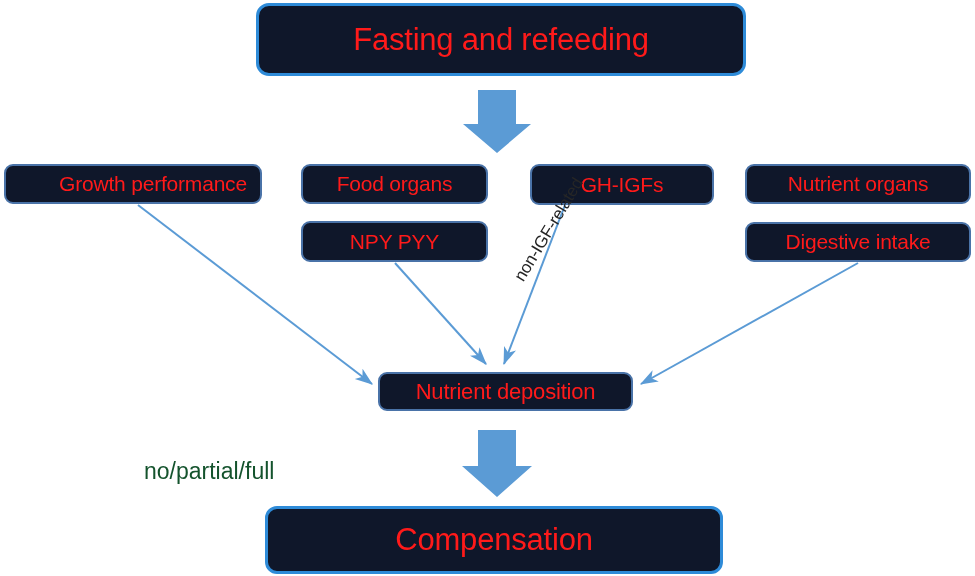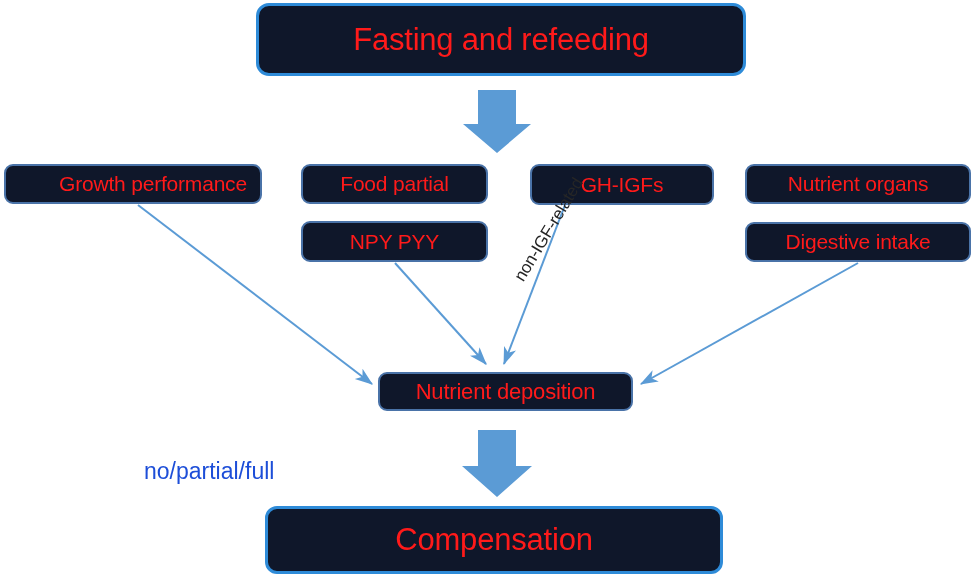--- a/index.html
+++ b/index.html
@@ -54,21 +54,21 @@
     transform-origin:0 50%;
     z-index:4;
     letter-spacing:-0.2px;
   }
 
   
   #label-nopartialfull{
     position:absolute;
     left:144px;top:458px;
     font-size:23px;
-    color:#1d4ed8;
+    color:#14532d;
     white-space:nowrap;
     z-index:4;
   }
 
   svg.layer{position:absolute;left:0;top:0;width:975px;height:576px;z-index:1;}
 </style>
 </head>
 <body>
 
 <div id="canvas">
@@ -90,21 +90,21 @@
 
     <line x1="858" y1="263" x2="641" y2="384" stroke="#5b9bd5" stroke-width="2" marker-end="url(#ah)"></line>
 
     <polygon points="478,430 516,430 516,466 532,466 497,497 462,466 478,466" fill="#5b9bd5"></polygon>
   </svg>
 
   <div class="node accent" id="node-fasting">Fasting and refeeding</div>
 
   <div class="node" id="node-growth">Growth performance</div>
 
-  <div class="node" id="node-food">Food partial</div>
+  <div class="node" id="node-food">Food organs</div>
 
   <div class="node" id="node-npy">NPY PYY</div>
 
   <div class="node" id="node-gh">GH-IGFs</div>
 
   <div class="node" id="node-organs">Nutrient organs</div>
 
   <div class="node" id="node-enzyme">Digestive intake</div>
 
   <div class="node" id="node-nutrient">Nutrient deposition</div>

